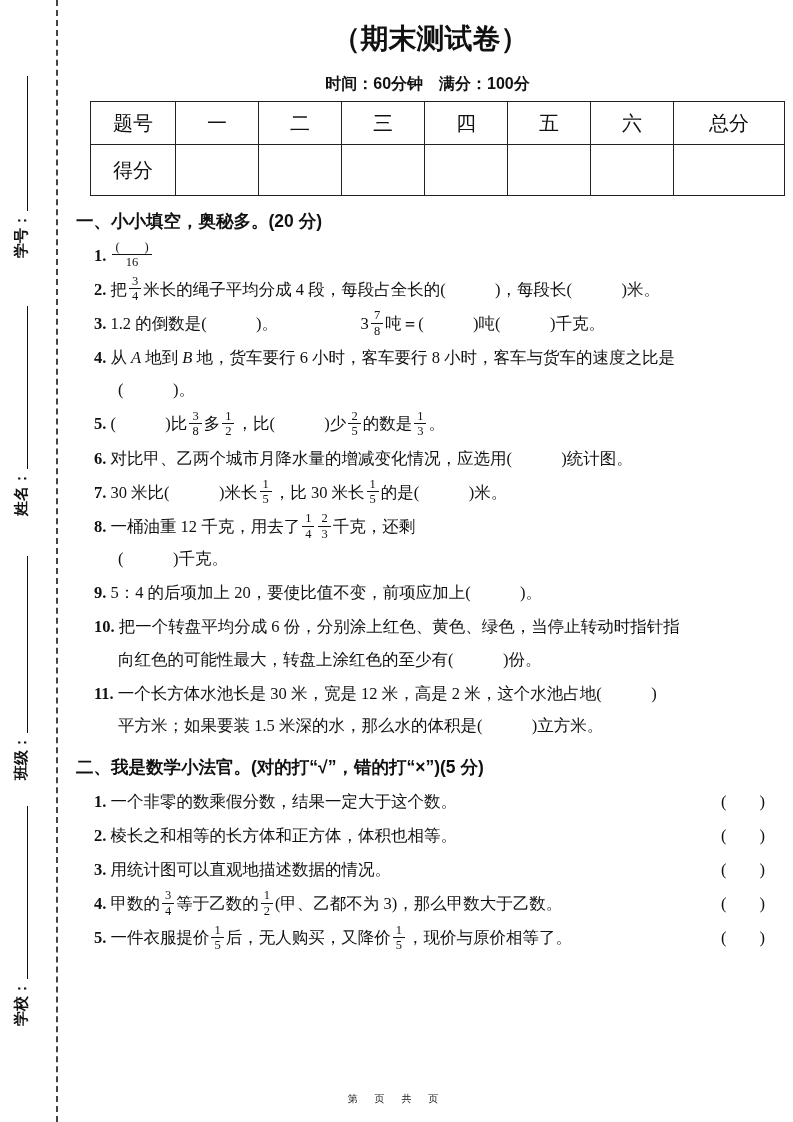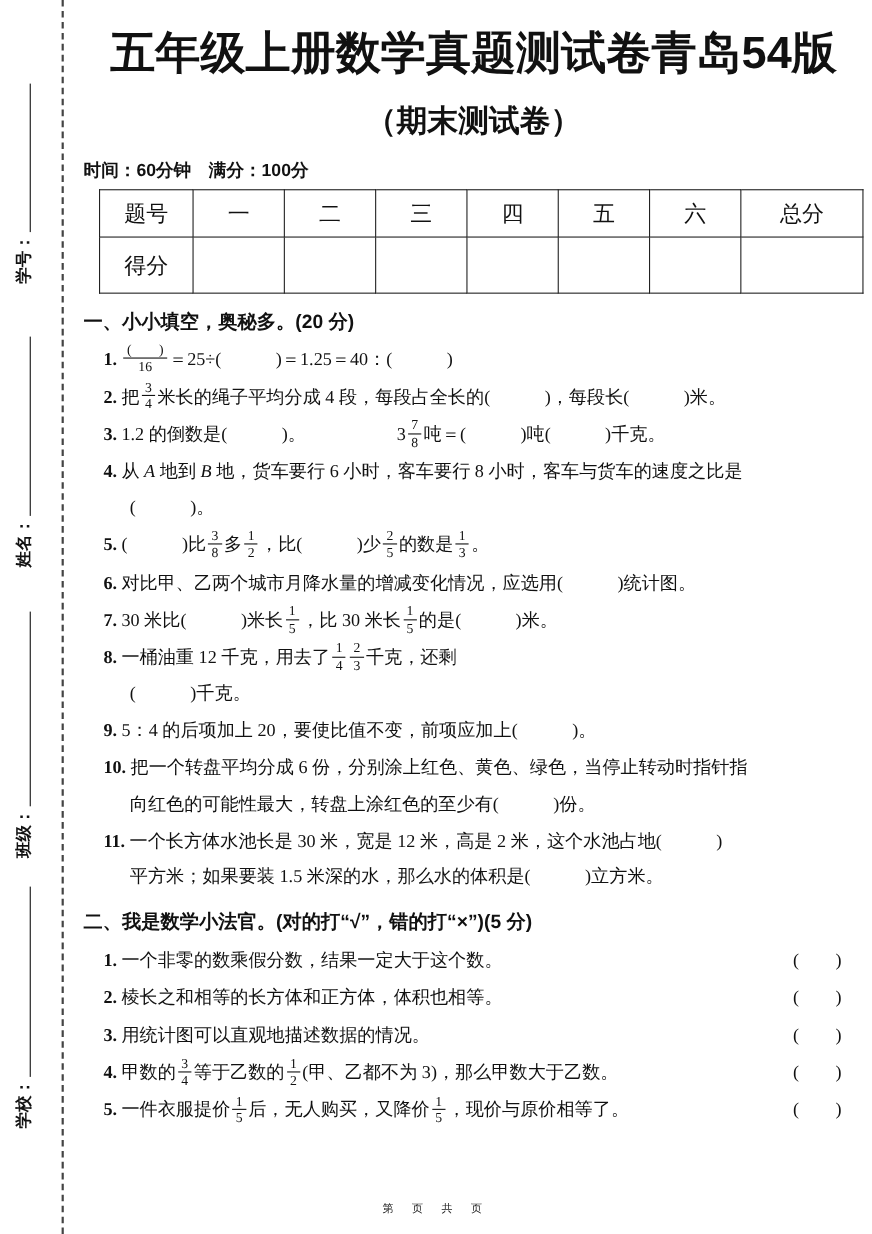--- a/index.html
+++ b/index.html
@@ -23,21 +23,21 @@
   .main{position:absolute;left:76px;top:0;width:709px;}
   .title{
     margin-top:26px;text-align:center;font-family:"Liberation Sans","DejaVu Sans",sans-serif;
     font-size:41px;font-weight:bold;letter-spacing:0px;line-height:1.1;
   }
   .subtitle{
     margin-top:20px;text-align:center;font-family:"Liberation Sans","DejaVu Sans",sans-serif;
     font-size:28px;font-weight:bold;
   }
   .meta{
-    margin:16px 6px 6px 0;text-align:left;
+    margin:16px 6px 6px 0;text-align:center;
     font-family:"Liberation Sans","DejaVu Sans",sans-serif;font-size:16px;font-weight:600;
   }
   
   table.score{
     border-collapse:collapse;table-layout:fixed;width:695px;margin-left:14px;
     font-family:Liberation Sans, sans-serif;font-size:20px;
   }
   table.score td{border:1.6px solid #222;text-align:center;padding:0;}
   table.score tr.hrow td{height:42px;}
   table.score tr.srow td{height:50px;}
@@ -85,21 +85,20 @@
       <span class="slabel">班级：</span>
       <span class="sline"></span>
     </div>
     <div class="side-field sf-3">
       <span class="slabel">学校：</span>
       <span class="sline"></span>
     </div>
   </div>
 
 <div class="main">
-  <div class="title">五年级上册数学真题测试卷青岛54版</div>
   <div class="subtitle">（期末测试卷）</div>
   <div class="meta">时间：60分钟　满分：100分</div>
 
   <table class="score">
     <tbody>
       <tr class="hrow" id="score-header-row">
           <td class="c0">题号</td>
           <td>一</td>
           <td>二</td>
           <td>三</td>
@@ -120,21 +119,21 @@
         </tr>
     </tbody>
   </table>
 
   <div class="sections" id="sections">
       <div class="section">
         <div class="sec-title">一、小小填空，奥秘多。(20 分)</div>
         <div class="q"><span class="qnum">1.</span><span class="frac">
             <span class="fnum">(　　)</span>
             <span class="fden">16</span>
-          </span><span>＝25÷(　　　)＝1.25＝40：(　　　)</span></div>
+          </span></div>
         <div class="q"><span class="qnum">2.</span><span>把</span><span class="frac">
             <span class="fnum">3</span>
             <span class="fden">4</span>
           </span><span>米长的绳子平均分成 4 段，每段占全长的(　　　)，每段长(　　　)米。</span></div>
         <div class="q"><span class="qnum">3.</span><span>1.2 的倒数是(　　　)。　　　　　3</span><span class="frac">
             <span class="fnum">7</span>
             <span class="fden">8</span>
           </span><span>吨＝(　　　)吨(　　　)千克。</span></div>
         <div class="q"><span class="qnum">4.</span><span>从 </span><span class="it">A</span><span> 地到 </span><span class="it">B</span><span> 地，货车要行 6 小时，客车要行 8 小时，客车与货车的速度之比是</span><br><span>(　　　)。</span></div>
         <div class="q"><span class="qnum">5.</span><span>(　　　)比</span><span class="frac">

